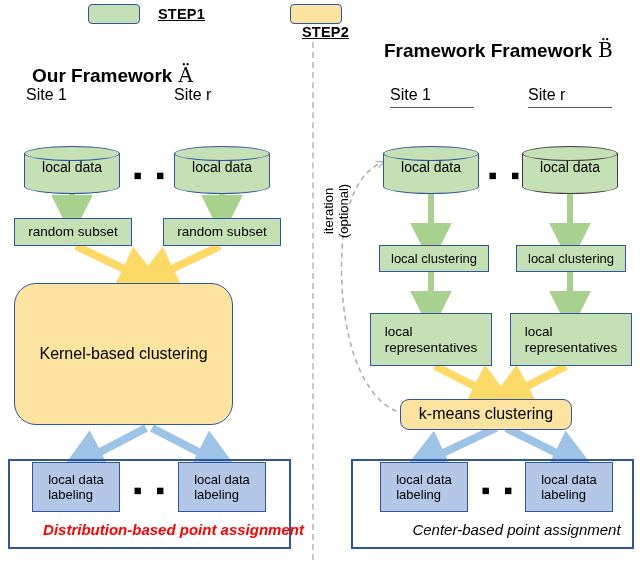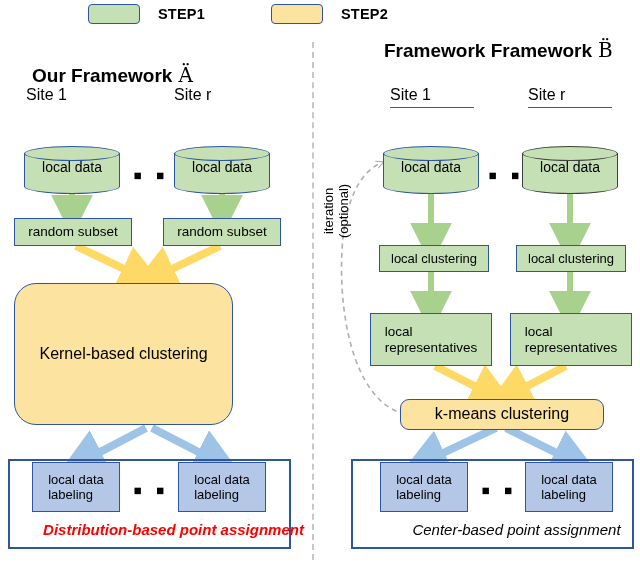--- a/index.html
+++ b/index.html
@@ -24,20 +24,21 @@
     border: 1.5px solid #2e56a0;
     border-radius: 4px;
     box-sizing: border-box;
   }
   .legend-label {
     margin-left: 18px;
     font-size: 14.5px;
     font-weight: bold;
     letter-spacing: 0.2px;
     white-space: nowrap;
+    text-decoration: underline;
   }
 
   
   .framework-title {
     position: absolute;
     font-size: 19px;
     font-weight: bold;
     white-space: nowrap;
   }
   .bb-symbol {
@@ -230,21 +231,21 @@
   <g>
     <path d="M405,414 C360,404 338,330 342,250 C345,200 360,172 381,163" fill="none" stroke="#b0b0b0" stroke-width="1.6" stroke-dasharray="5,4" marker-end="url(#mk-dash)"></path>
   </g>
 </svg>
 
 <div id="legend">
   <div class="legend-item" style="left:88px;">
     <span class="legend-swatch" style="background:#c5e0b4;"></span>
     <span class="legend-label">STEP1</span>
   </div>
-  <div class="legend-item" style="left:271px;">
+  <div class="legend-item" style="left:284px;flex-direction:column;">
     <span class="legend-swatch" style="background:#fce4a0;"></span>
     <span class="legend-label">STEP2</span>
   </div>
 </div>
 
 <div id="divider"></div>
 
 <div class="framework-title" style="left:32px; top:38px;margin-top:25px;">
   <span>Our Framework</span><span class="bb-symbol">Ä</span>
 </div>
@@ -313,21 +314,21 @@
 
 <div class="pbox green" style="left:370px; top:313px; width:122px; height:53px;">
   <span style="white-space:pre-line;">local
 representatives</span>
 </div>
 <div class="pbox green" style="left:510px; top:313px; width:122px; height:53px;">
   <span style="white-space:pre-line;">local
 representatives</span>
 </div>
 
-<div class="pbox yellow round-sm big-text" style="left:400px; top:399px; width:204px; height:31px;">k-means clustering</div>
+<div class="pbox yellow round-sm big-text" style="left:400px; top:399px; width:172px; height:31px;">k-means clustering</div>
 
 <div id="iteration-label">
   <div>iteration</div>
   <div>(optional)</div>
 </div>
 
 <div class="result-frame" style="left:351px; top:459px; width:283px; height:90px;"></div>
 <div class="pbox blue" style="left:380px; top:462px; width:88px; height:50px; font-size:13px;">
   <span style="white-space:pre-line;">local data
 labeling</span>

